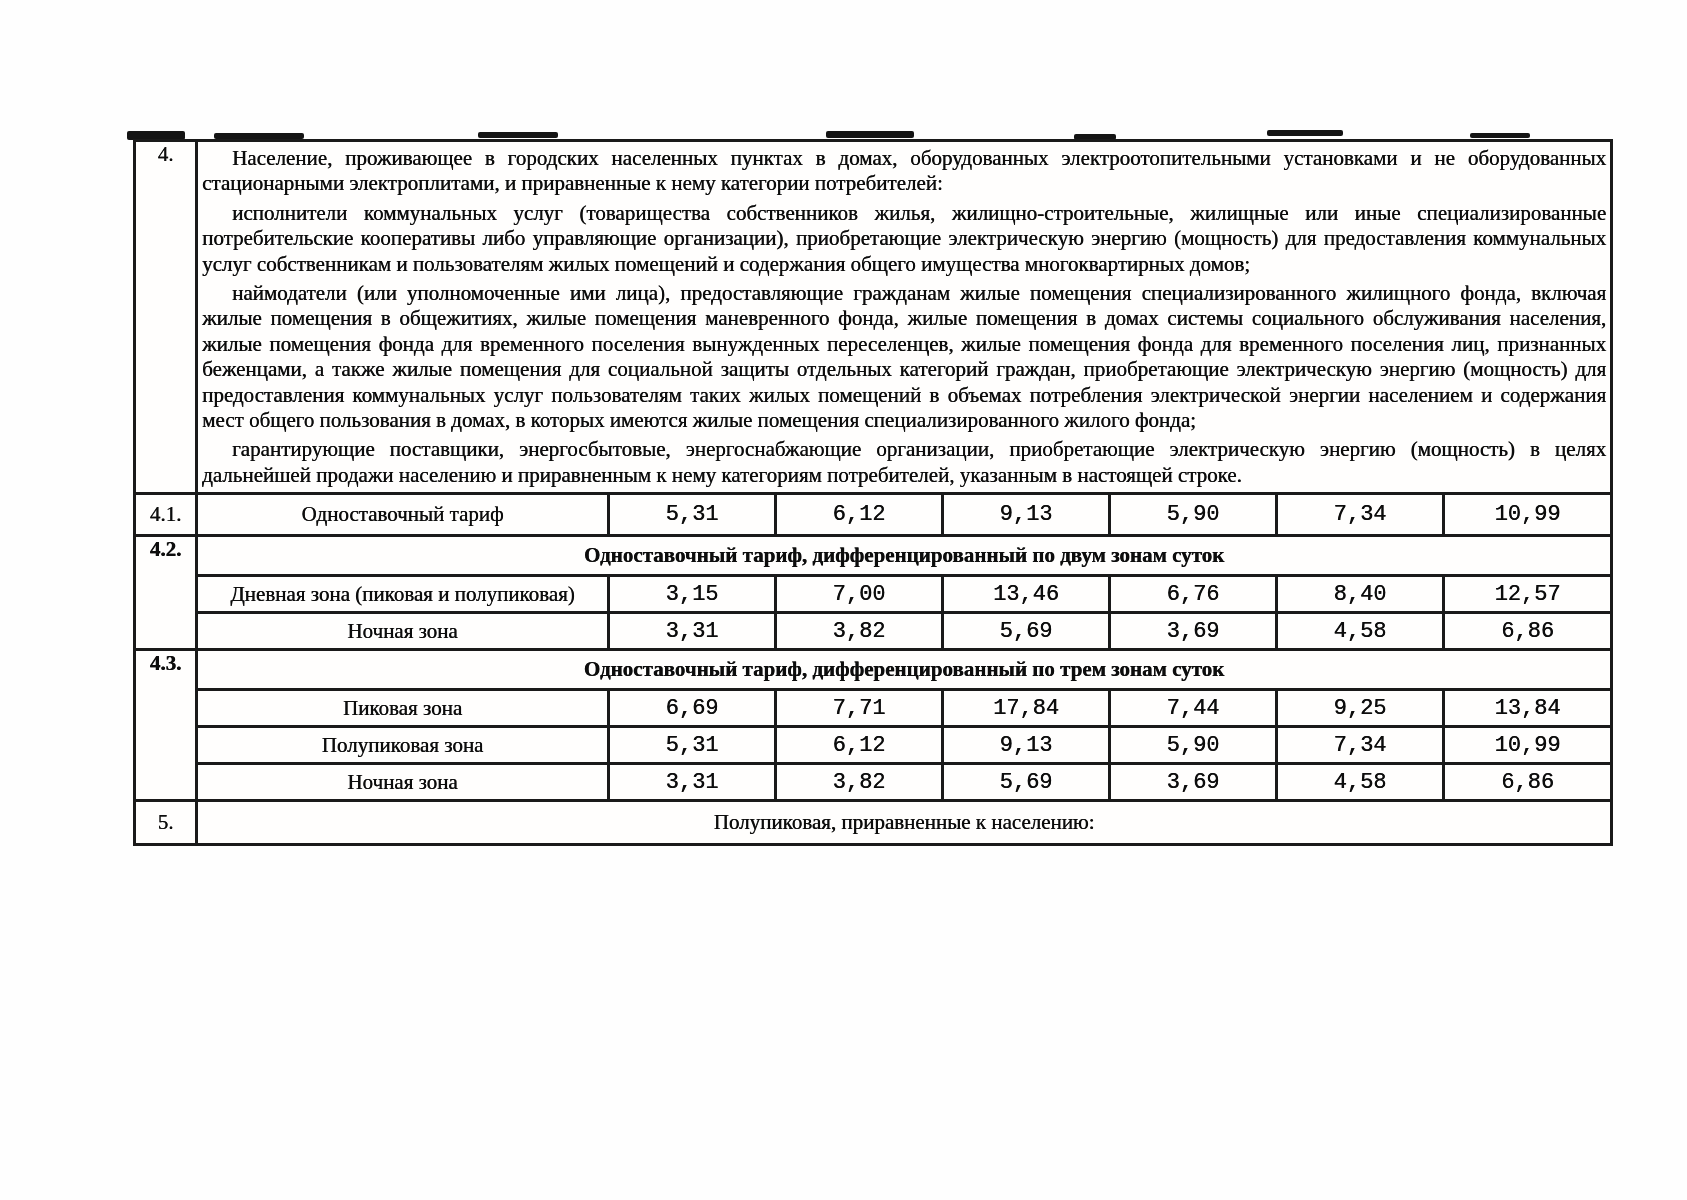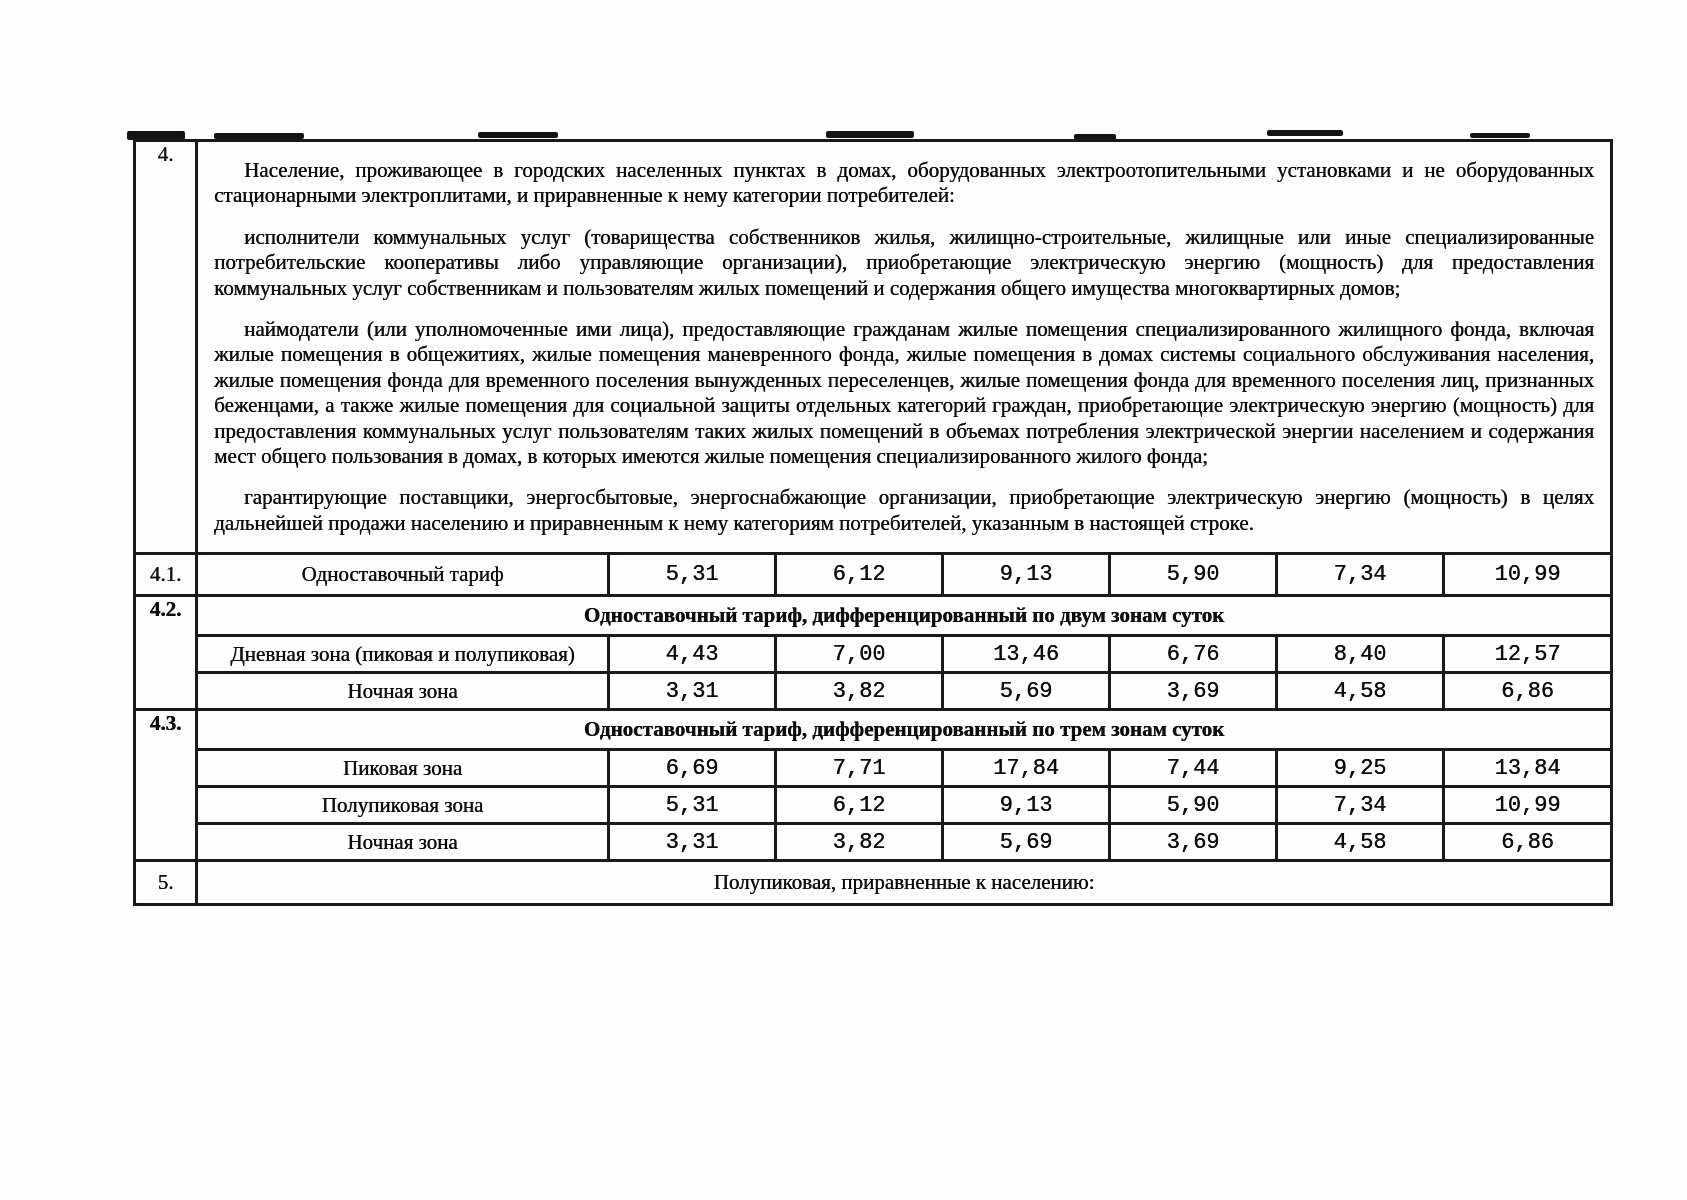--- a/index.html
+++ b/index.html
@@ -56,21 +56,21 @@
     padding-top: 9px;
   }
   td.text-cell {
     vertical-align: top;
     font-size: 21px;
     line-height: 25.4px;
     text-align: justify;
     padding: 3px 10px 7px 8px;
   }
   td.text-cell p {
-    margin: 16px;
+    margin: 4px;
     text-indent: 30px;
   }
   td.label {
     font-size: 21px;
     text-align: center;
     padding-left: 13px;
     vertical-align: middle;
   }
   td.val {
     font-size: 22px;
@@ -129,21 +129,21 @@
         <td class="val">7,34</td>
         <td class="val">10,99</td>
       </tr>
 
       <tr class="h-header">
         <td class="num vtop" rowspan="3">4.2.</td>
         <td class="label" colspan="7">Одноставочный тариф, дифференцированный по двум зонам суток</td>
       </tr>
       <tr class="h-sub">
         <td class="label">Дневная зона (пиковая и полупиковая)</td>
-        <td class="val">4,43</td>
+        <td class="val">3,15</td>
         <td class="val">7,00</td>
         <td class="val">13,46</td>
         <td class="val">6,76</td>
         <td class="val">8,40</td>
         <td class="val">12,57</td>
       </tr>
       <tr class="h-sub">
         <td class="label">Ночная зона</td>
         <td class="val">3,31</td>
         <td class="val">3,82</td>

